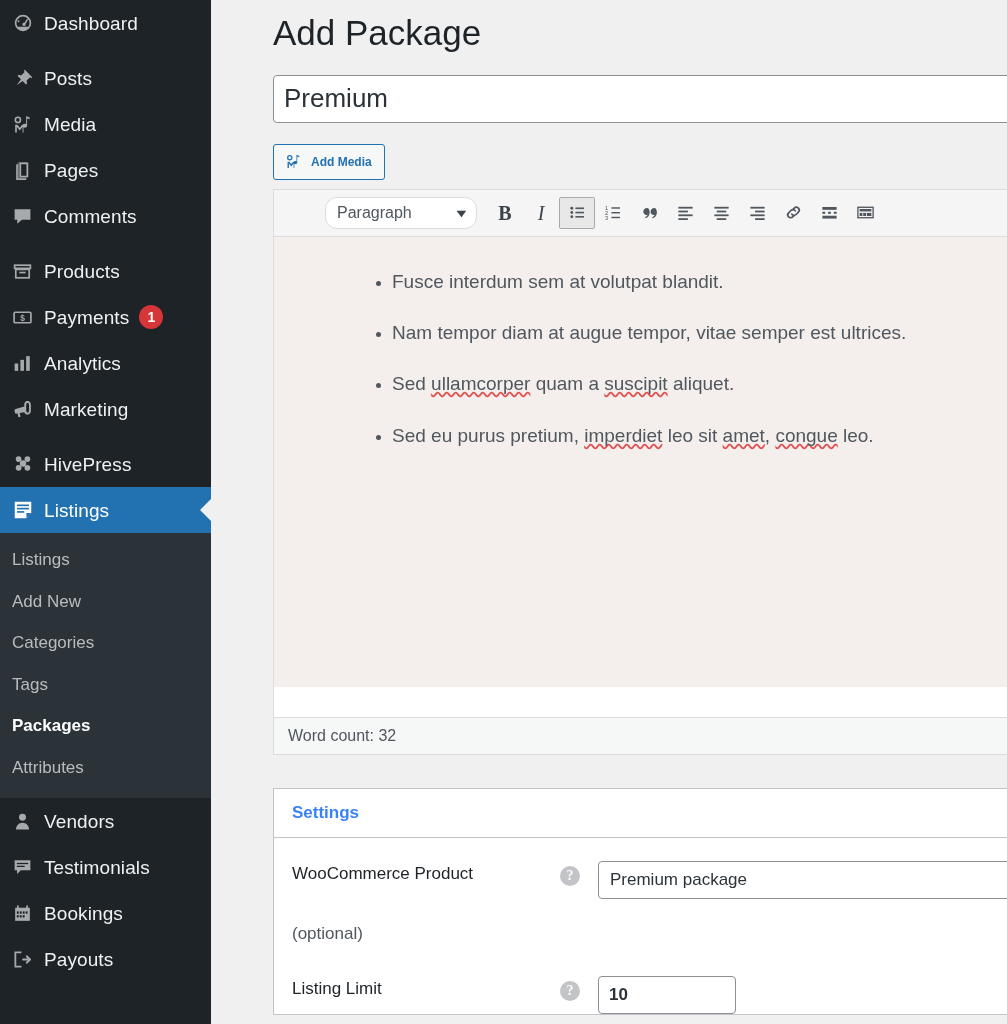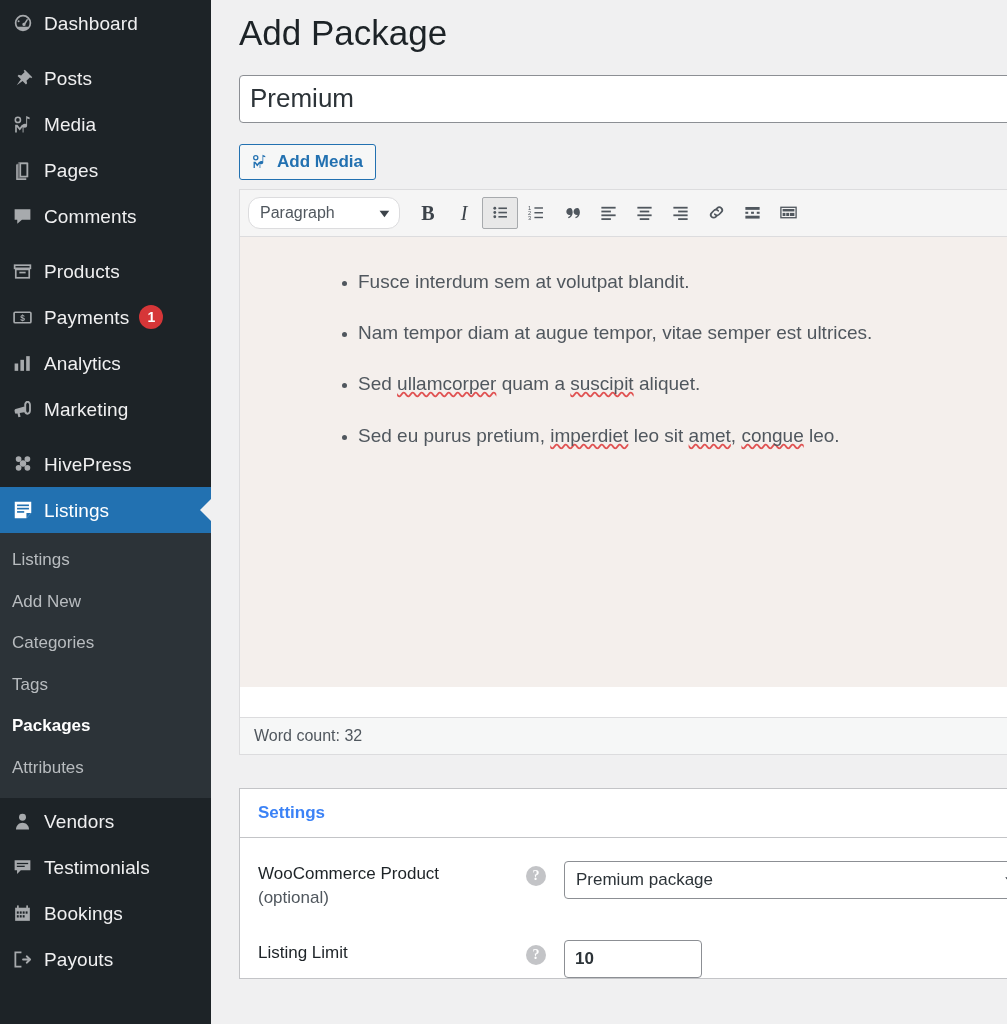--- a/index.html
+++ b/index.html
@@ -4,21 +4,21 @@
 <style>
   * { box-sizing: border-box; }
   html, body {
     margin: 0; padding: 0;
     width: 1007px; height: 1024px;
     overflow: hidden;
     background: #f0f0f1;
     font-family: "Liberation Sans", sans-serif;
     -webkit-font-smoothing: antialiased;
   }
-  #app { position: relative; width: 1007px; height: 744px; display: flex; }
+  #app { position: relative; width: 1007px; height: 744px; display: flex; gap: 34px; }
 
   
   #sidebar {
     width: 211px; min-width: 211px; height: 1024px;
     background: #1d2327; color: #f0f0f1;
     overflow: hidden; position: relative;
   }
   .menu-group { padding: 0; }
   .menu-sep { height: 9px; }
   .menu-item {
@@ -83,21 +83,21 @@
     border: 1px solid #8c8f94; border-radius: 4px;
     background: #fff; outline: none;
   }
 
   
   #media-row { margin-top: 21px; height: 38px; }
   #add-media-btn {
     display: inline-flex; align-items: center; gap: 9px;
     height: 36px; padding: 0 12px 0 11px;
     background: #f6f7f7; border: 1px solid #2271b1; border-radius: 3px;
-    color: #2271b1; font-size: 17px; font-weight: 600;
+    color: #2271b1; font-size: 12px; font-weight: 600;
     font-family: "Liberation Sans", sans-serif;
     cursor: pointer; line-height: 1;
   }
   #add-media-btn .am-icon { display: flex; color: #2271b1; }
 
   
   #editor-wrap {
     margin-top: 7px;
     width: 1000px;
     border: 1px solid #dcdcde;
@@ -107,21 +107,21 @@
   #editor-toolbar {
     display: flex; align-items: center; gap: 0;
     height: 47px; padding: 0 8px;
     background: #f5f5f5; border-bottom: 1px solid #dcdcde;
   }
   #para-select {
     height: 32px; width: 152px; margin-right: 10px;
     display: flex; align-items: center; justify-content: space-between;
     padding: 0 9px 0 11px;
     border: 1px solid #dcdcde; border-radius: 12px; background: #fff;
-    font-size: 16px; color: #50575e; cursor: pointer;
+    font-size: 16px; color: #50575e; cursor: pointer; margin-left: 43px;
   }
   #para-select .caret { font-size: 11px; color: #3c434a; transform: scaleX(1.5); }
   .tb-btn {
     width: 36px; height: 32px;
     display: flex; align-items: center; justify-content: center;
     color: #50575e; cursor: pointer; border-radius: 2px;
     border: 1px solid transparent;
   }
   .tb-btn.pressed {
     background: #e8e8e8; border: 1px solid #a7aaad;
@@ -168,21 +168,21 @@
     display: flex; align-items: flex-start;
     padding: 23px 0 0 18px;
   }
   .field-label {
     width: 268px; min-width: 268px; padding-top: 1px;
   }
   .field-label .fl-main {
     display: block; font-size: 17px; font-weight: 400; color: #1d2327; line-height: 1.45;
   }
   .field-label .fl-opt {
-    display: block; font-size: 17px; font-weight: 400; color: #50575e; line-height: 1.45;
+    display: block; font-size: 17px; font-weight: 400; color: #50575e; line-height: 1.45; margin-top: 36px;
   }
   .help-icon {
     width: 20px; height: 20px; min-width: 20px;
     margin: 5px 18px 0 0;
     border-radius: 50%; background: #c3c4c7; color: #fff;
     display: flex; align-items: center; justify-content: center;
     font-size: 14px; font-weight: 700; cursor: pointer;
     font-family: "Liberation Serif", serif;
   }
   .select-ctl {

